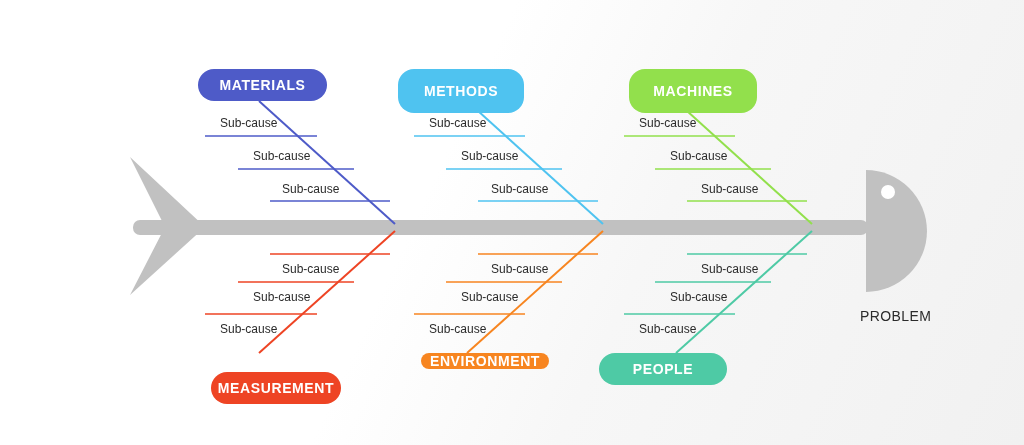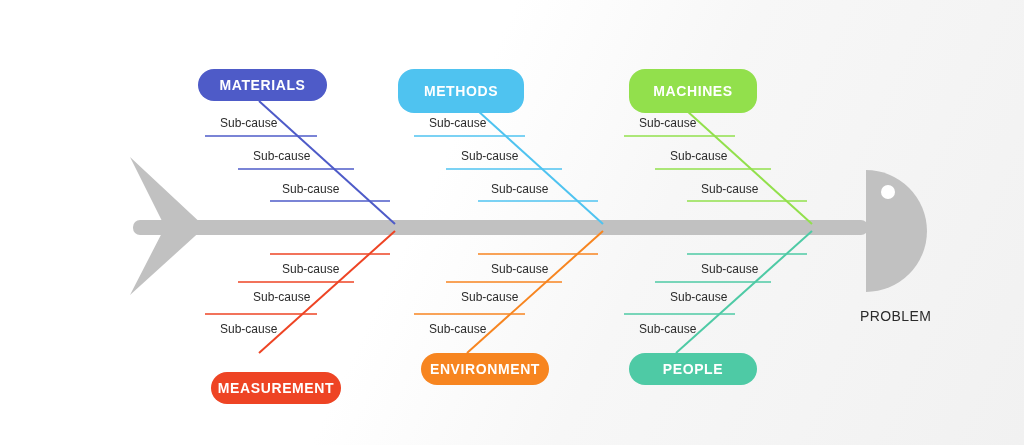--- a/index.html
+++ b/index.html
@@ -99,22 +99,22 @@
         <line x1="655" y1="282" x2="771" y2="282" stroke="#4ecaa5" stroke-width="1.6"></line>
         <line x1="624" y1="314" x2="735" y2="314" stroke="#4ecaa5" stroke-width="1.6"></line>
       </g>
   </svg>
 
   <div id="pill-layer">
       <div class="cat-pill" style="left: 198px; top: 69px; width: 129px; height: 32px; background: rgb(78, 91, 200);">MATERIALS</div>
       <div class="cat-pill" style="left: 398px; top: 69px; width: 126px; height: 44px; background: rgb(79, 195, 240);">METHODS</div>
       <div class="cat-pill" style="left: 629px; top: 69px; width: 128px; height: 44px; background: rgb(146, 224, 76);">MACHINES</div>
       <div class="cat-pill" style="left: 211px; top: 372px; width: 130px; height: 32px; background: rgb(238, 68, 36);">MEASUREMENT</div>
-      <div class="cat-pill" style="left: 421px; top: 353px; width: 128px; height: 32px; background: rgb(247, 133, 32);">ENVIRONMENT</div>
-      <div class="cat-pill" style="left: 629px; top: 353px; width: 128px; height: 32px; background: rgb(78, 202, 165);">PEOPLE</div>
+      <div class="cat-pill" style="left: 421px; top: 353px; width: 128px; height: 16px; background: rgb(247, 133, 32);">ENVIRONMENT</div>
+      <div class="cat-pill" style="left: 599px; top: 353px; width: 128px; height: 32px; background: rgb(78, 202, 165);">PEOPLE</div>
     </div>
   <div id="label-layer">
       <div class="sub-label" style="left: 220px; top: 116px;">Sub-cause</div>
       <div class="sub-label" style="left: 253px; top: 149px;">Sub-cause</div>
       <div class="sub-label" style="left: 282px; top: 182px;">Sub-cause</div>
       <div class="sub-label" style="left: 429px; top: 116px;">Sub-cause</div>
       <div class="sub-label" style="left: 461px; top: 149px;">Sub-cause</div>
       <div class="sub-label" style="left: 491px; top: 182px;">Sub-cause</div>
       <div class="sub-label" style="left: 639px; top: 116px;">Sub-cause</div>
       <div class="sub-label" style="left: 670px; top: 149px;">Sub-cause</div>

